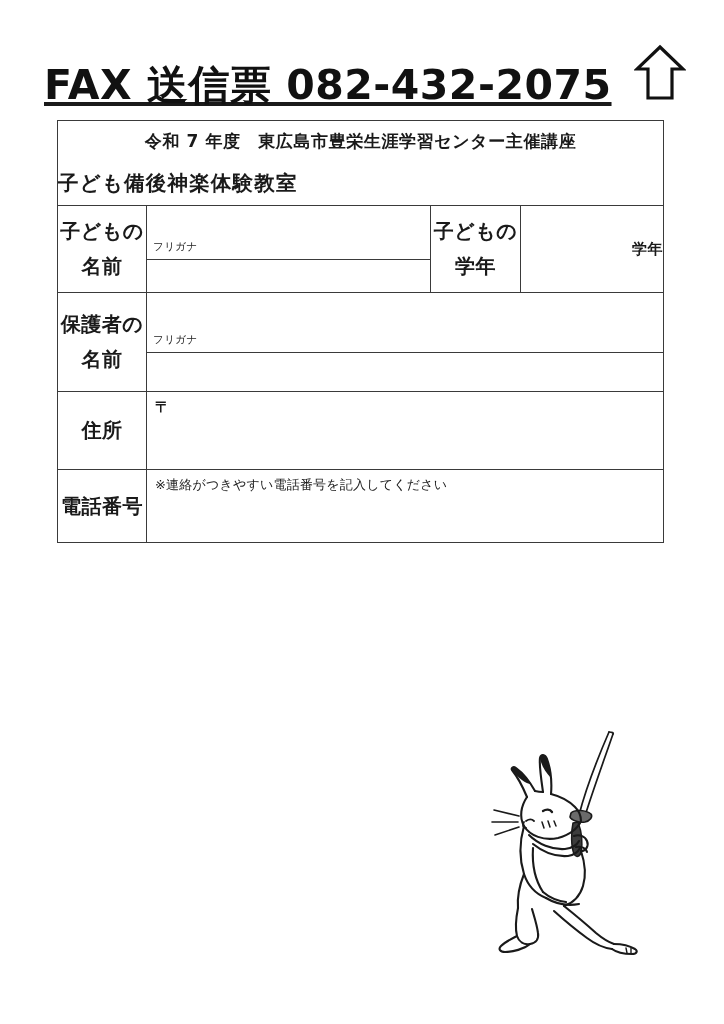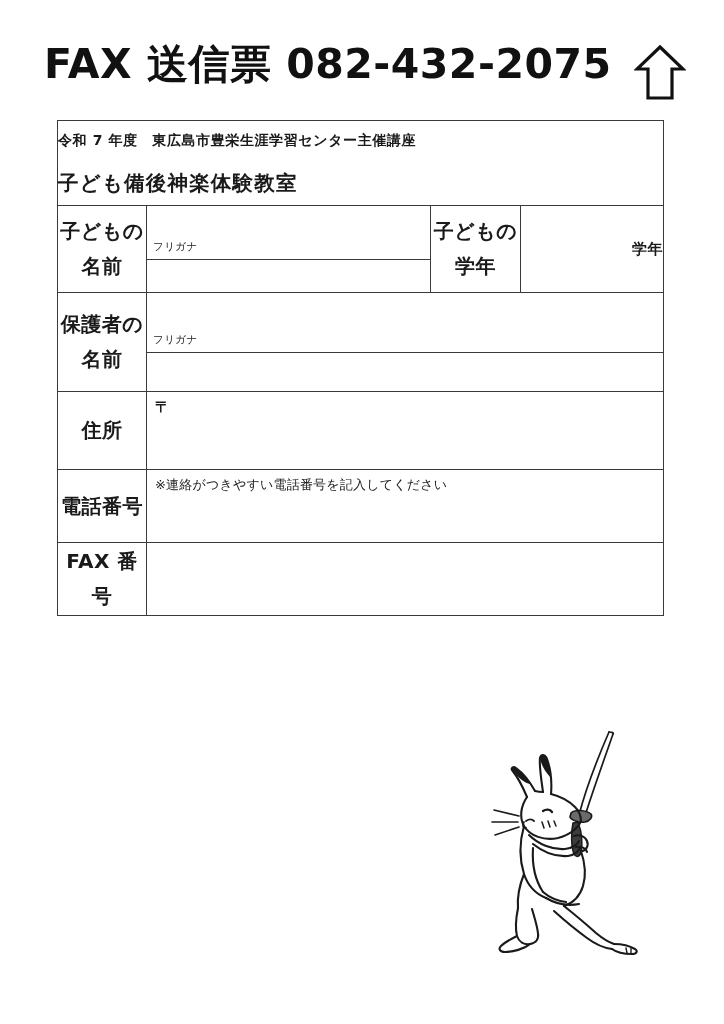--- a/index.html
+++ b/index.html
@@ -17,21 +17,22 @@
   }
 
   
   .header {
     position: absolute;
     left: 44px;
     top: 44px;
     width: 636px;
     height: 62px;
     display: flex;
-    align-items: flex-start;
+    align-items: flex-end;
+    text-decoration: underline;
   }
   .header-title {
     font-size: 41px;
     font-weight: bold;
     letter-spacing: 0.5px;
     white-space: nowrap;
     color: #111111;
     line-height: 1;
   }
   .arrow-icon {
@@ -49,21 +50,22 @@
     table-layout: fixed;
   }
   .form-table td {
     border: 1px solid #3a3a3a;
     padding: 0;
     vertical-align: middle;
   }
 
   .cell-subtitle {
     height: 40px;
-    font-size: 14px;
+    text-align: center;
+    font-size: 17px;
     font-weight: bold;
     letter-spacing: 0.6px;
     border-bottom: none !important;
   }
   .cell-title {
     height: 44px;
     font-size: 20.5px;
     font-weight: bold;
     letter-spacing: 1.2px;
     border-top: none !important;
@@ -202,26 +204,20 @@
 
     <tr>
       <td class="label-cell" style="height:72px">
         <span class="lbl-line">電話番号</span>
       </td>
       <td class="value-cell" colspan="3">
         <span class="note-text">※連絡がつきやすい電話番号を記入してください</span>
       </td>
     </tr>
 
-    <tr>
-      <td class="label-cell" style="height:72px">
-        <span class="lbl-line">FAX 番号</span>
-      </td>
-      <td class="value-cell" colspan="3"></td>
-    </tr>
   </tbody>
 </table>
 
 <div class="rabbit-illustration">
   <svg width="200" height="240" viewBox="0 0 200 240" aria-hidden="true">
     <g fill="none" stroke="#1a1a1a" stroke-width="2.1" stroke-linecap="round" stroke-linejoin="round">
 
       <path d="M93 97 C99 74 110 44 123 14" stroke-width="1.7"></path>
       <path d="M99 98 C106 75 117 45 127 16" stroke-width="1.7"></path>
       <path d="M123 14 C126 14 128 15 127 16" stroke-width="1.7"></path>

